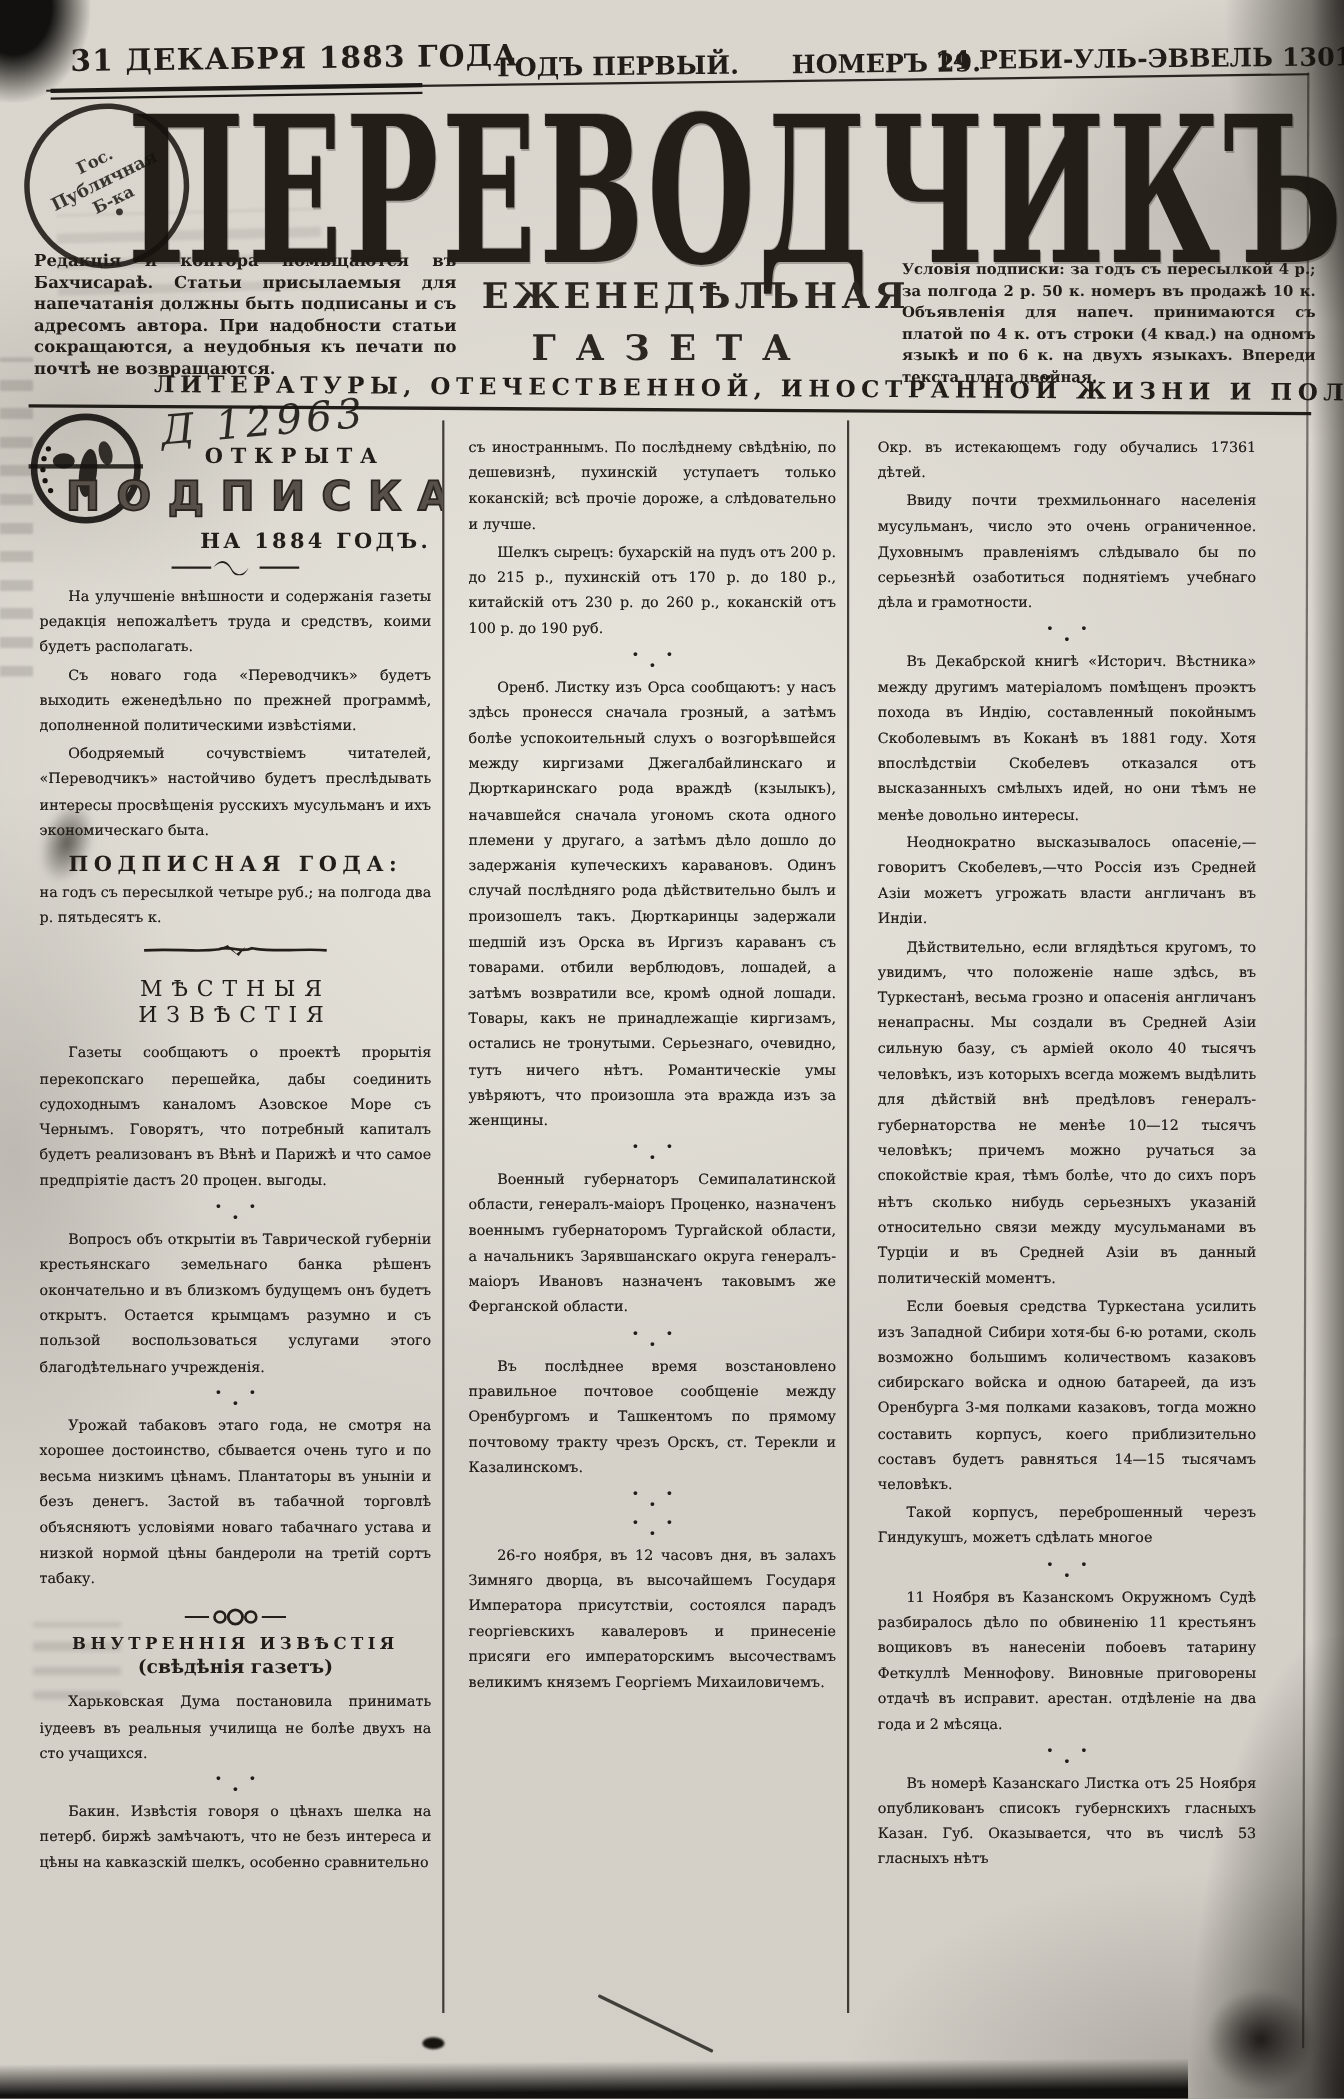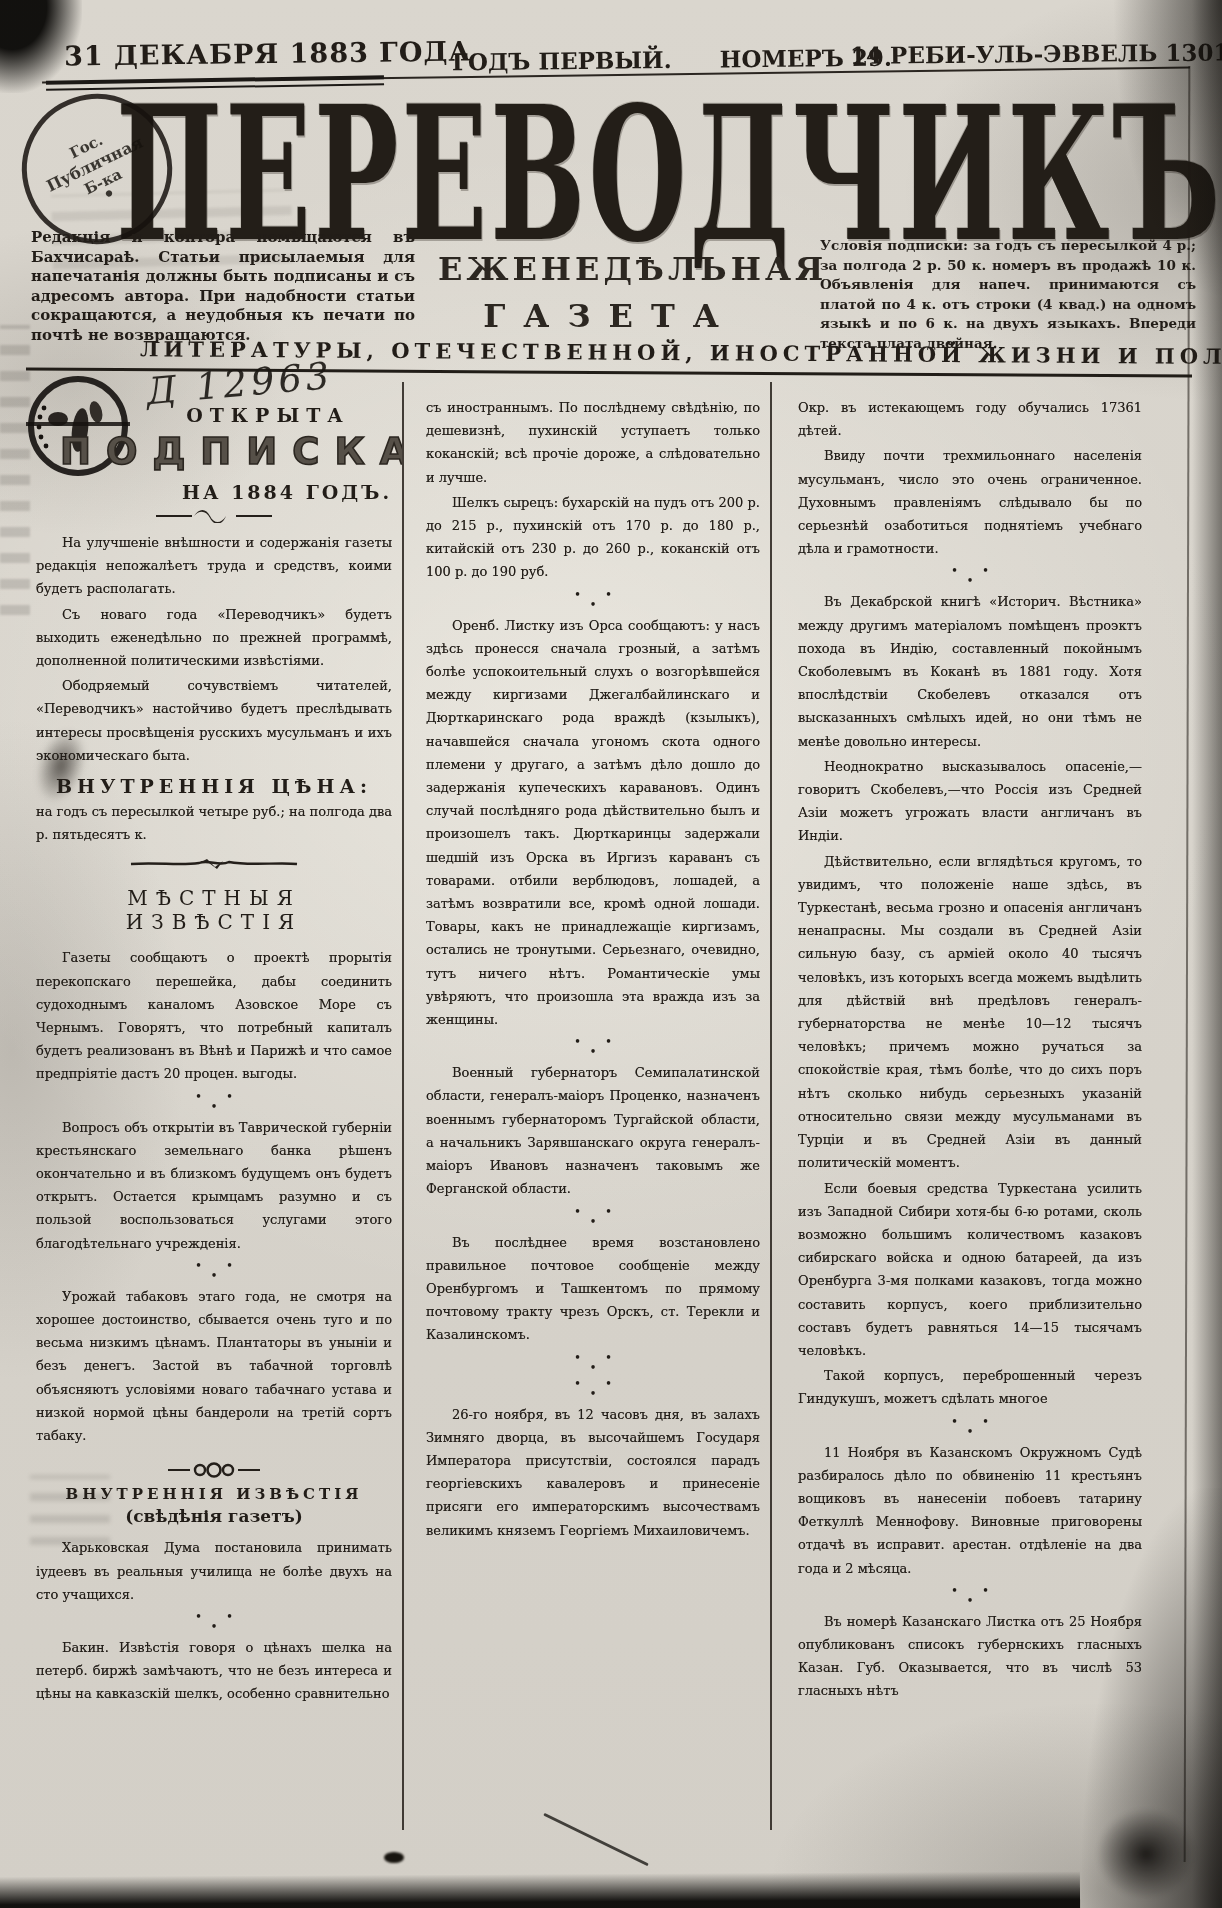--- a/index.html
+++ b/index.html
@@ -143,21 +143,21 @@
       <div class="open-line">ОТКРЫТА</div>
       <div class="podpiska">ПОДПИСКА</div>
       <div class="year-line">НА 1884 ГОДЪ.</div>
       <svg class="squig" width="120" height="16" viewBox="0 0 120 16">
         <path d="M2 9 H38 M82 9 H118" stroke="#241f1a" stroke-width="2" fill="none"></path>
         <path d="M40 9 c5 -8 12 -8 16 0 c4 8 11 8 16 0 c-4 10 -12 10 -16 2 c-4 -8 -11 -8 -16 -2 z" fill="#241f1a"></path>
       </svg>
       <p class="tx">На улучшеніе внѣшности и содержанія газеты редакція непожалѣетъ труда и средствъ, коими будетъ располагать.</p>
       <p class="tx">Съ новаго года «Переводчикъ» будетъ выходить еженедѣльно по прежней программѣ, дополненной политическими извѣстіями.</p>
       <p class="tx">Ободряемый сочувствіемъ читателей, «Переводчикъ» настойчиво будетъ преслѣдывать интересы просвѣщенія русскихъ мусульманъ и ихъ экономическаго быта.</p>
-      <div class="h-price">ВНУТРЕННІЯ ЦѢНА:</div>
+      <div class="h-price">ПОДПИСНАЯ ГОДА:</div>
       <p class="tx noind">на годъ съ пересылкой четыре руб.; на полгода два р. пятьдесятъ к.</p>
       <svg class="swash" width="170" height="14" viewBox="0 0 170 14">
         <path d="M2 8 C30 6 50 10 70 7 C80 3 90 11 100 6 C120 10 150 6 168 8" stroke="#241f1a" stroke-width="2.4" fill="none"></path>
         <path d="M70 7 l8 -4 8 8 8 -6 -6 8 -8 -6 z" fill="#241f1a"></path>
       </svg>
       <div class="h-section">МѢСТНЫЯ ИЗВѢСТІЯ</div>
       <p class="tx">Газеты сообщаютъ о проектѣ прорытія перекопскаго перешейка, дабы соединить судоходнымъ каналомъ Азовское Море съ Чернымъ. Говорятъ, что потребный капиталъ будетъ реализованъ въ Вѣнѣ и Парижѣ и что самое предпріятіе дастъ 20 процен. выгоды.</p>
       <div class="sep"></div>
       <p class="tx">Вопросъ объ открытіи въ Таврической губерніи крестьянскаго земельнаго банка рѣшенъ окончательно и въ близкомъ будущемъ онъ будетъ открытъ. Остается крымцамъ разумно и съ пользой воспользоваться услугами этого благодѣтельнаго учрежденія.</p>
       <div class="sep"></div>

